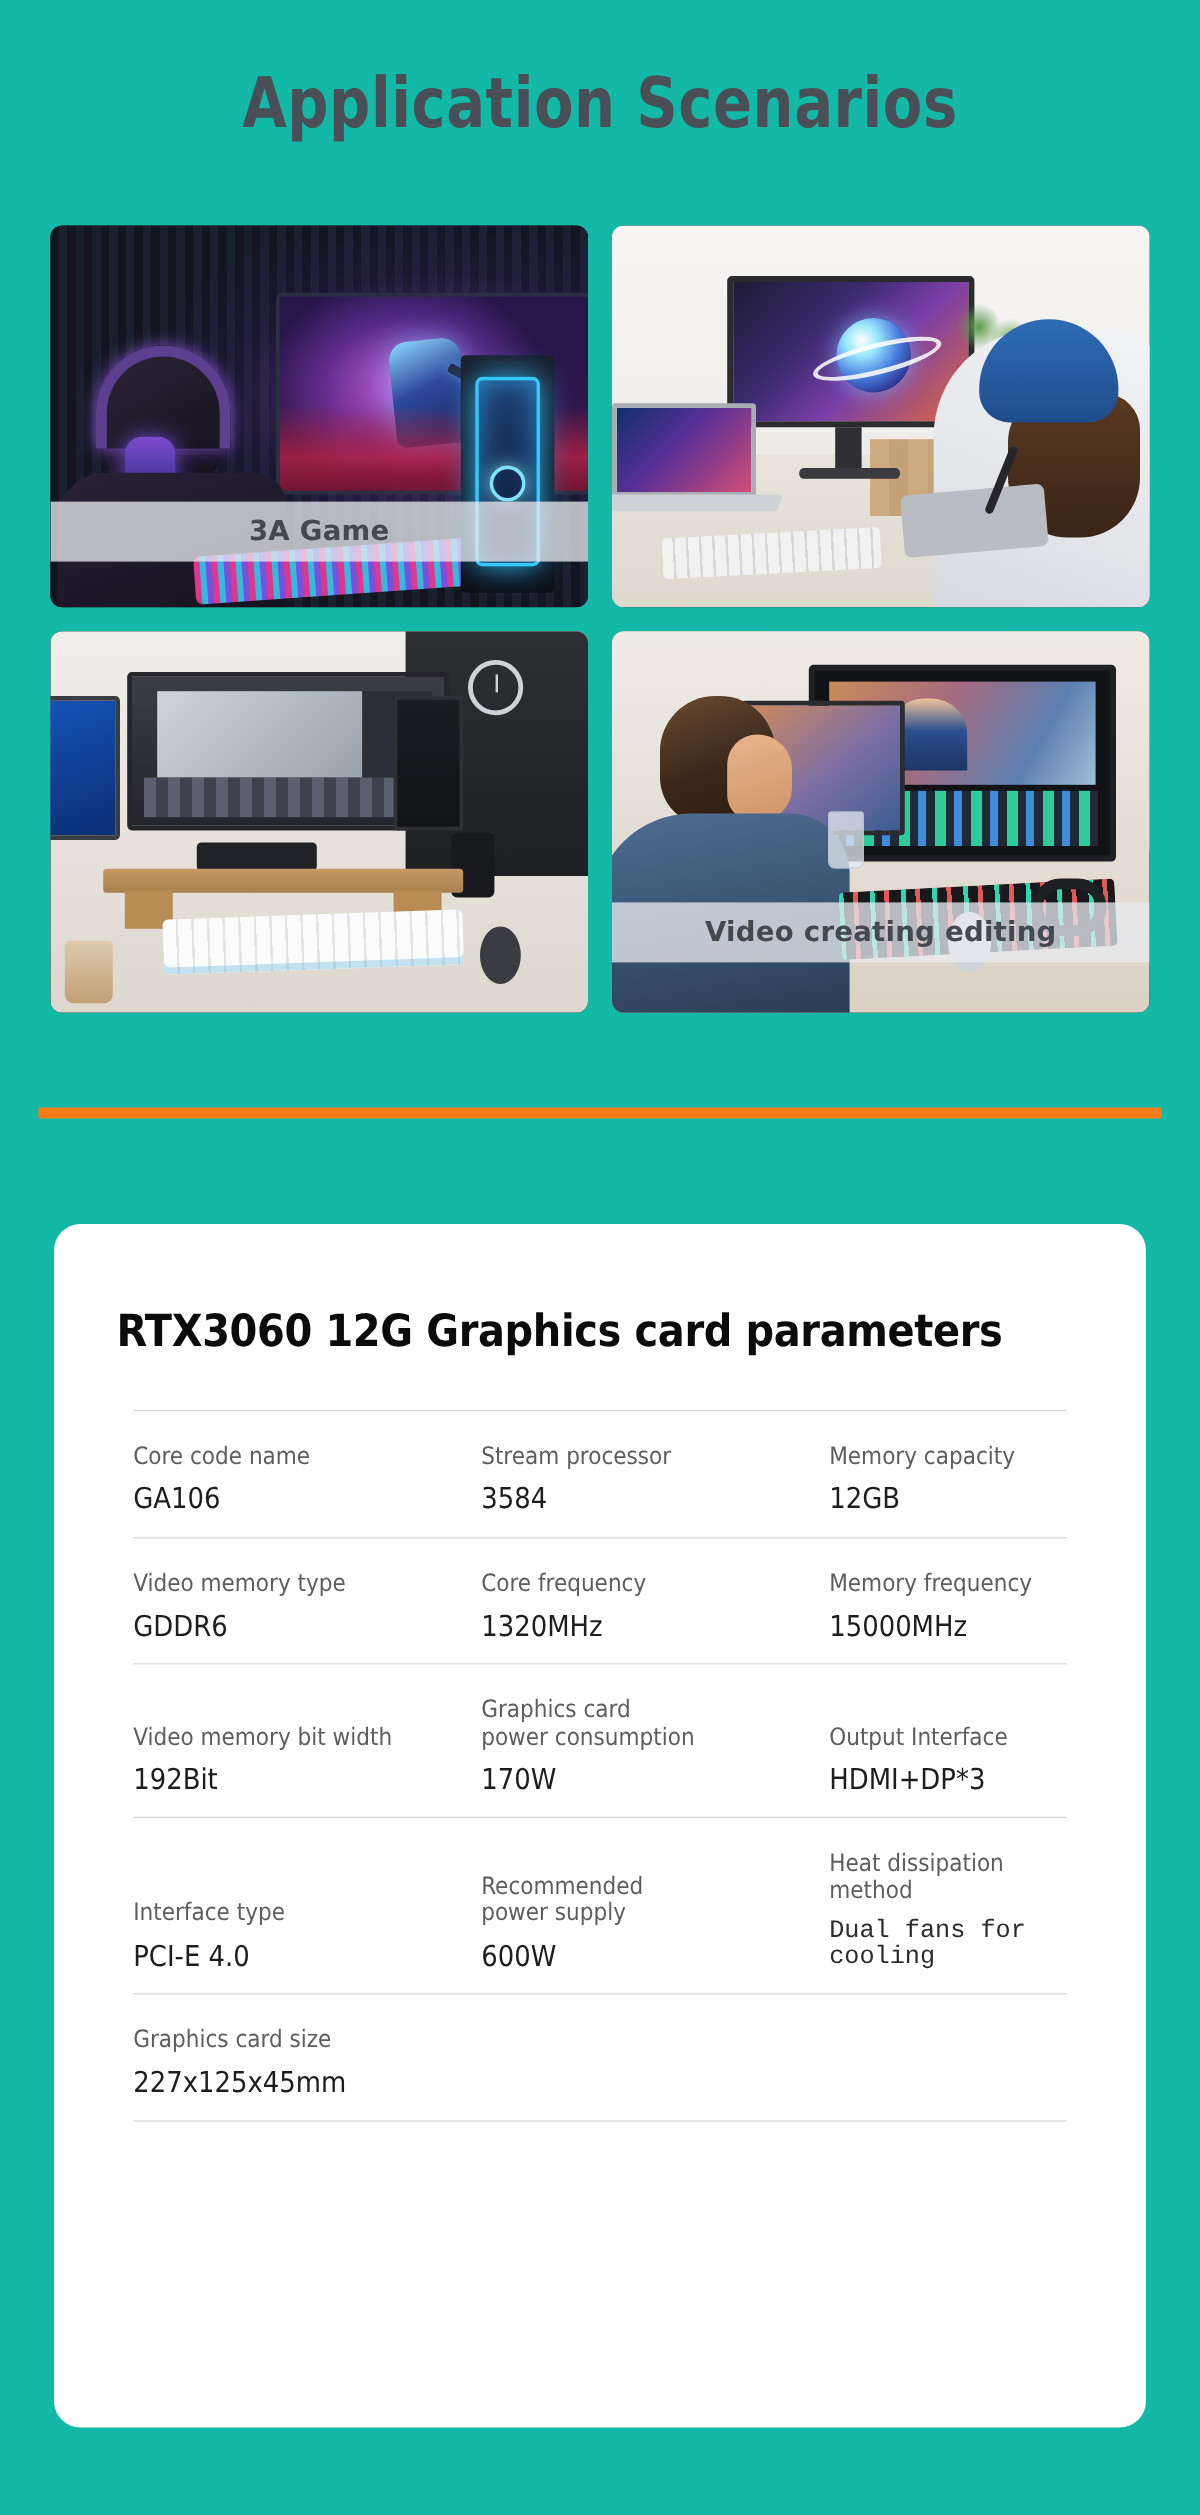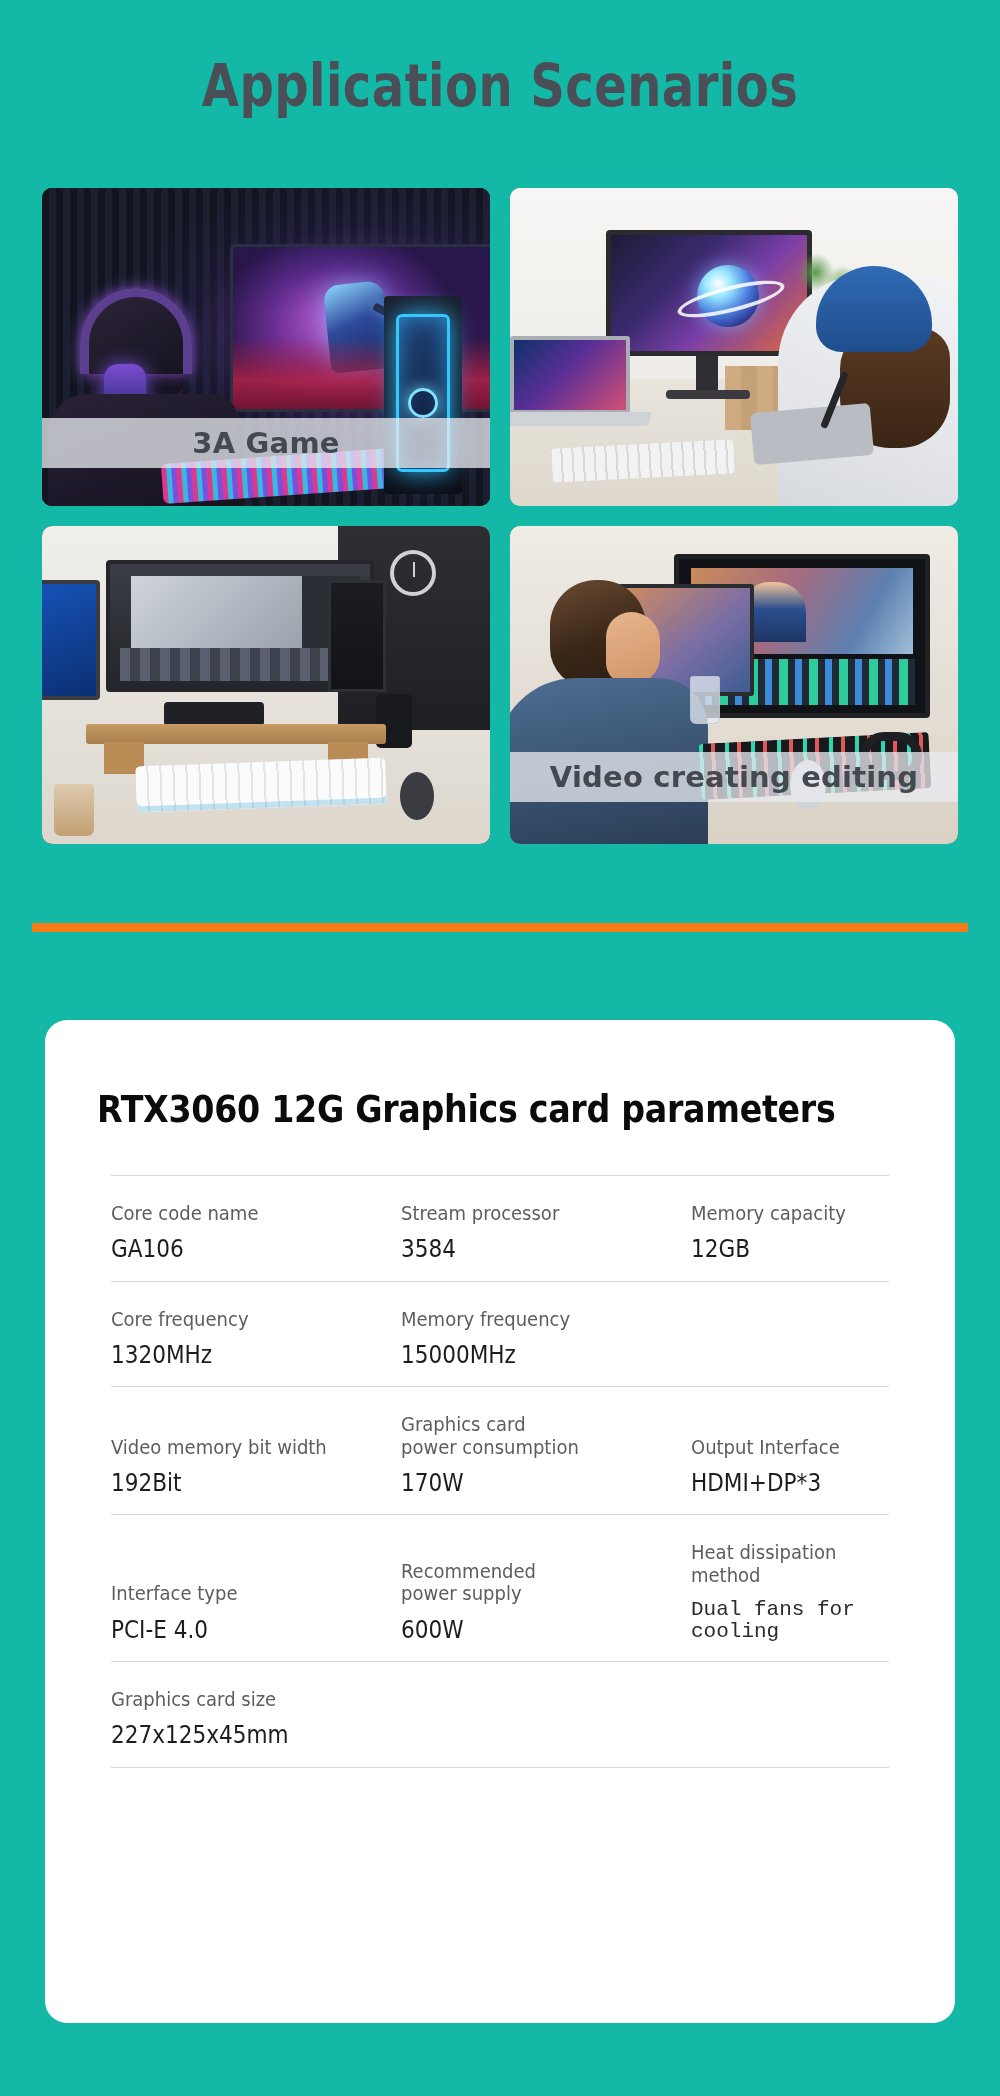--- a/index.html
+++ b/index.html
@@ -66,21 +66,21 @@
     background: rgba(233,235,240,0.76);
     display: flex;
     align-items: center;
     justify-content: center;
   }
   .caption-band.low { bottom: 42px; }
 
   .caption-text {
     font-family: "DejaVu Sans", sans-serif;
     font-weight: 700;
-    font-size: 29px;
+    font-size: 23px;
     color: #44484f;
     letter-spacing: 0.2px;
   }
 
   
   .s1 {
     background:
       radial-gradient(ellipse 70% 60% at 72% 45%, rgba(170,90,230,0.55) 0%, rgba(60,30,110,0.2) 55%, rgba(0,0,0,0) 80%),
       repeating-linear-gradient(90deg, #121520 0px, #121520 7px, #1b2030 7px, #1b2030 14px),
       #0d1018;
@@ -501,20 +501,24 @@
           <div class="spec-value">3584</div>
         </div>
         <div class="spec-cell">
           <div class="spec-label">Memory capacity</div>
           <div class="spec-value">12GB</div>
         </div>
       </div>
 
       <div class="spec-row">
         <div class="spec-cell">
+          <div class="spec-label">Video memory type</div>
+          <div class="spec-value">GDDR6</div>
+        </div>
+        <div class="spec-cell">
           <div class="spec-label">Core frequency</div>
           <div class="spec-value">1320MHz</div>
         </div>
         <div class="spec-cell">
           <div class="spec-label">Memory frequency</div>
           <div class="spec-value">15000MHz</div>
         </div>
       </div>
 
       <div class="spec-row row-tall">

